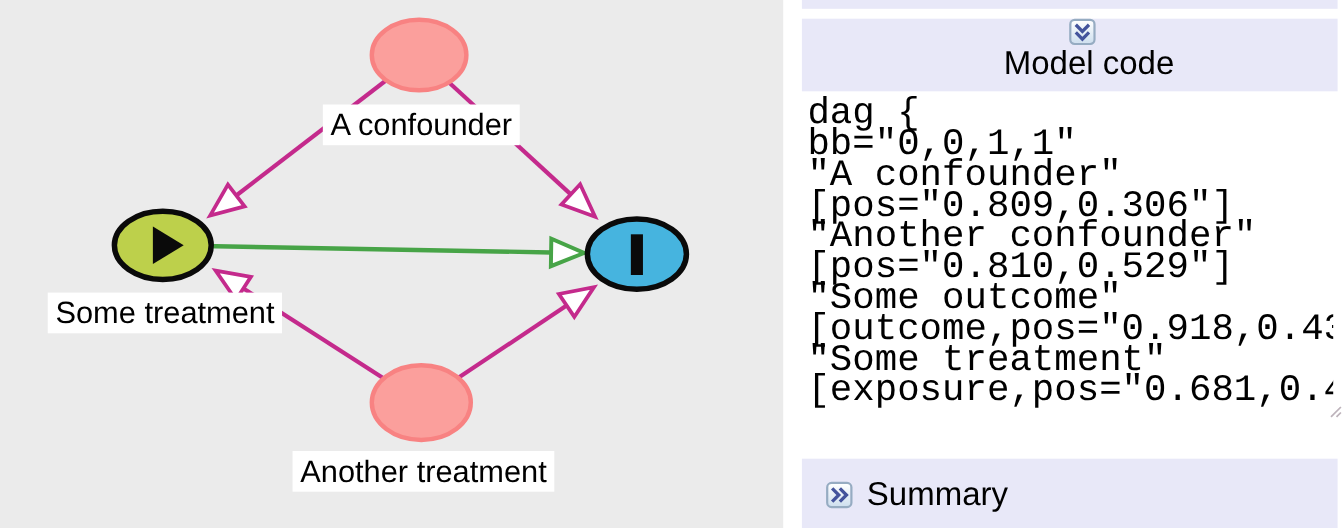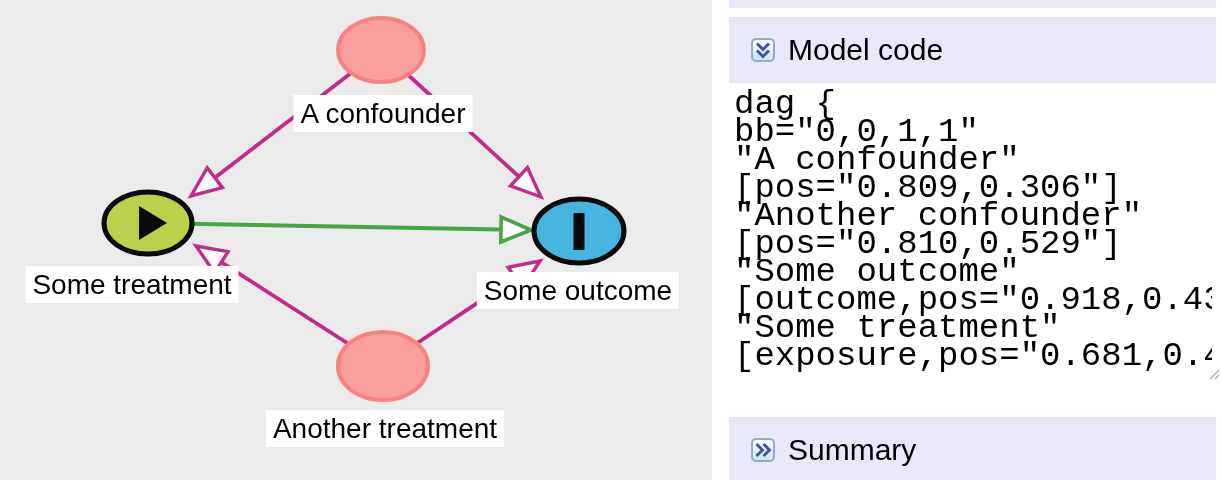--- a/index.html
+++ b/index.html
@@ -21,21 +21,21 @@
   
   .panel-top-strip{
     position:absolute;left:729px;top:0;width:487px;height:8px;
     background:#e8e8f8;
   }
   .section-header{
     position:absolute;left:729px;width:487px;height:66px;
     background:#e8e8f8;display:flex;align-items:center;
     padding-left:22px;box-sizing:border-box;cursor:pointer;
   }
-  .section-header.model-code{top:17px;}
+  .section-header.model-code{top:17px;flex-direction:column;}
   .section-header.summary{top:387px;margin-top:30px;}
   .section-title{font-size:30px;color:#000;margin-left:13px;}
   .toggle-btn{
     width:24px;height:24px;box-sizing:border-box;flex:0 0 24px;
     border:2px solid #96aCc2;border-radius:5px;
     background:linear-gradient(#feffff,#cfe0ef);
     display:flex;align-items:center;justify-content:center;
   }
   .code-textarea{
     position:absolute;left:729px;top:86px;width:478px;height:296px;
@@ -76,22 +76,21 @@
 
     <ellipse cx="381" cy="50" rx="43" ry="32" stroke-width="4" fill="#fb9f9c" stroke="#f88282"></ellipse>
     <ellipse cx="383" cy="366" rx="45" ry="34" stroke-width="4" fill="#fb9f9c" stroke="#f88282"></ellipse>
     <ellipse cx="148" cy="223" rx="44" ry="31" stroke-width="5" fill="#bdd04b" stroke="#0a0a0a"></ellipse>
     <polygon points="139,206 139,240 167,223" fill="#0a0a0a"></polygon>
     <ellipse cx="579" cy="231" rx="45" ry="32" stroke-width="5" fill="#46b4df" stroke="#0a0a0a"></ellipse>
     <rect x="573.5" y="213" width="11" height="37" fill="#0a0a0a"></rect>
   </svg>
 
   <div class="node-label" style="left:383px;top:95px">A confounder</div>
-  <div class="node-label" style="left:132px;top:266px">Some treatment</div>
-  <div class="node-label" style="left:578px;top:272px">Some outcome</div>
+  <div class="node-label" style="left:150px;top:266px">Some treatment</div>
   <div class="node-label" style="left:385px;top:410px">Another treatment</div>
 </div>
 
 <div class="panel-top-strip"></div>
 
 <div class="section-header model-code">
   <span class="toggle-btn">
     <svg width="20" height="20" viewBox="0 0 20 20">
       <polyline points="4,3.5 10,9.5 16,3.5" fill="none" stroke="#44549c" stroke-width="3"></polyline>
       <polyline points="4,10.5 10,16.5 16,10.5" fill="none" stroke="#44549c" stroke-width="3"></polyline>

